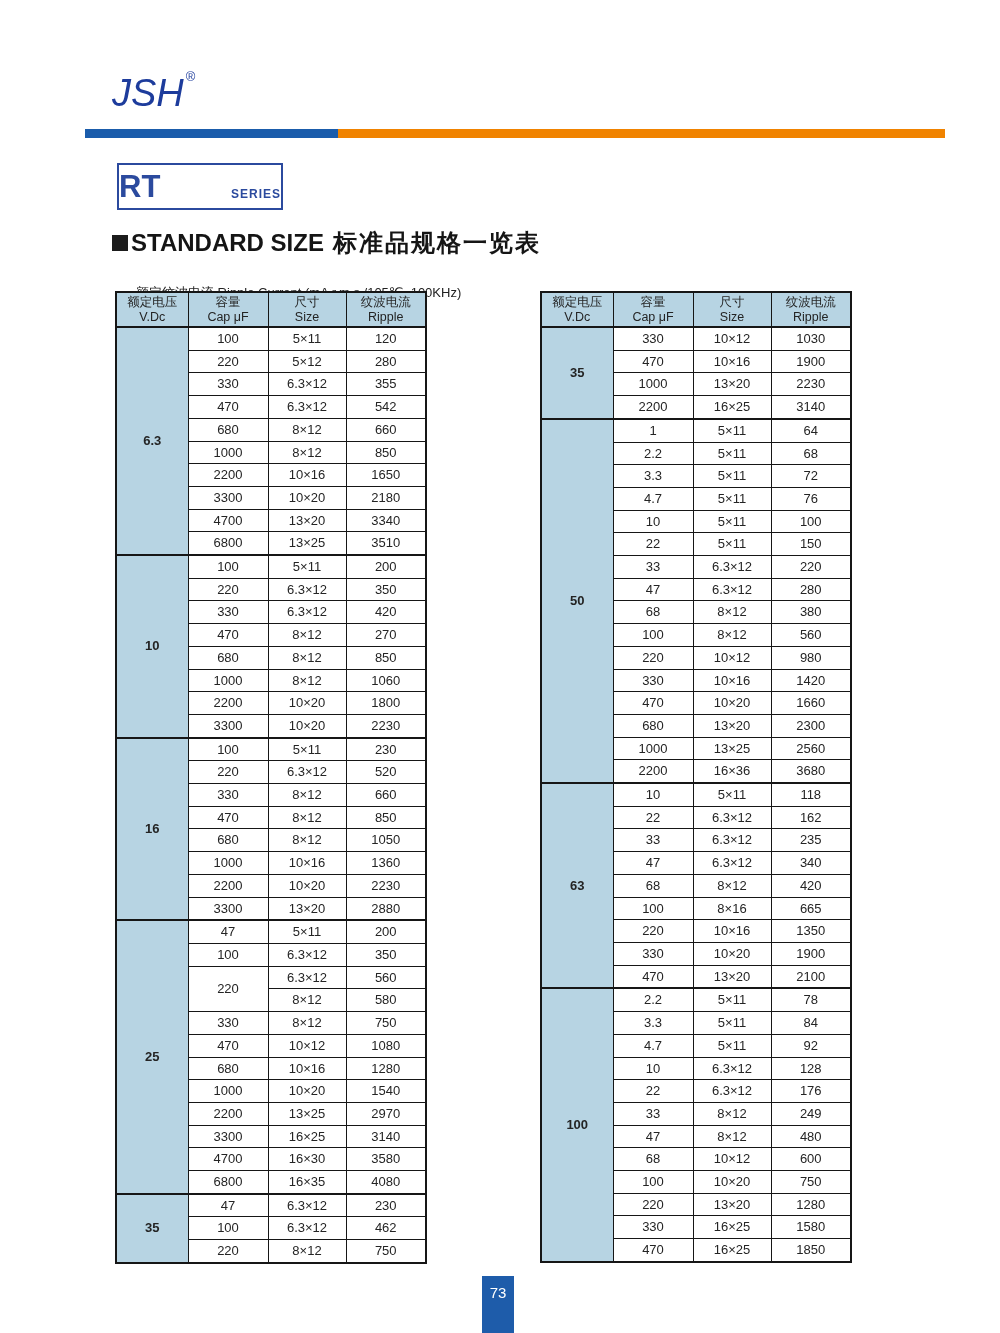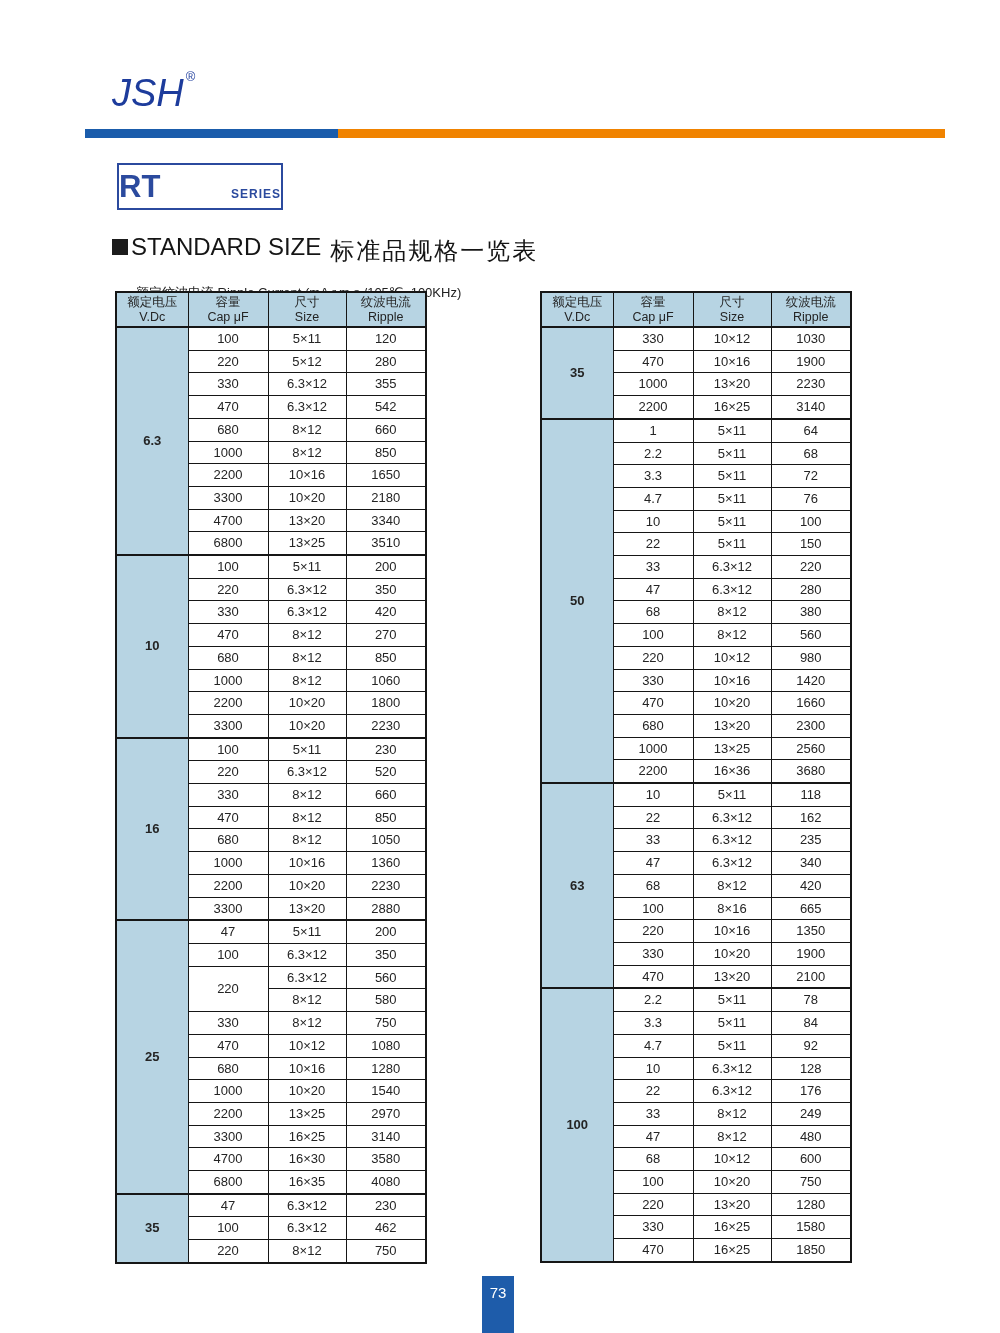--- a/index.html
+++ b/index.html
@@ -27,24 +27,24 @@
     border:2px solid var(--series_blue);
     display:flex;align-items:center;justify-content:space-between;
     color:var(--series_blue);font-weight:bold;background:#fff;
   }
   .series-code{font-size:31px;line-height:1;}
   .series-word{font-size:12px;line-height:1;margin-left:7px;letter-spacing:1px;margin-top:15px;}
 
   
   .heading{
     position:absolute;left:112px;top:227px;display:flex;align-items:center;
-    font-size:24px;color:#151515;white-space:nowrap;
+    font-size:24px;color:#151515;white-space:nowrap;font-weight:bold;
   }
   .square{width:16px;height:16px;background:#1c1c1c;display:inline-block;margin-right:3px;flex:none;}
-  .heading-cn{margin-left:9px;letter-spacing:2px;margin-top:8px;}
+  .heading-cn{margin-left:9px;letter-spacing:2px;}
   .subtitle{position:absolute;left:136px;top:261px;font-size:13px;color:#222;margin-top:23px;}
 
   
   .twrap{position:absolute;top:291px;}
   .twrap.left{left:115px;}
   .twrap.right{left:540px;}
   table.spec{
     border-collapse:collapse;table-layout:fixed;width:310px;
     font-size:13px;color:#242424;background:#fff;
     border:2px solid #161616;

